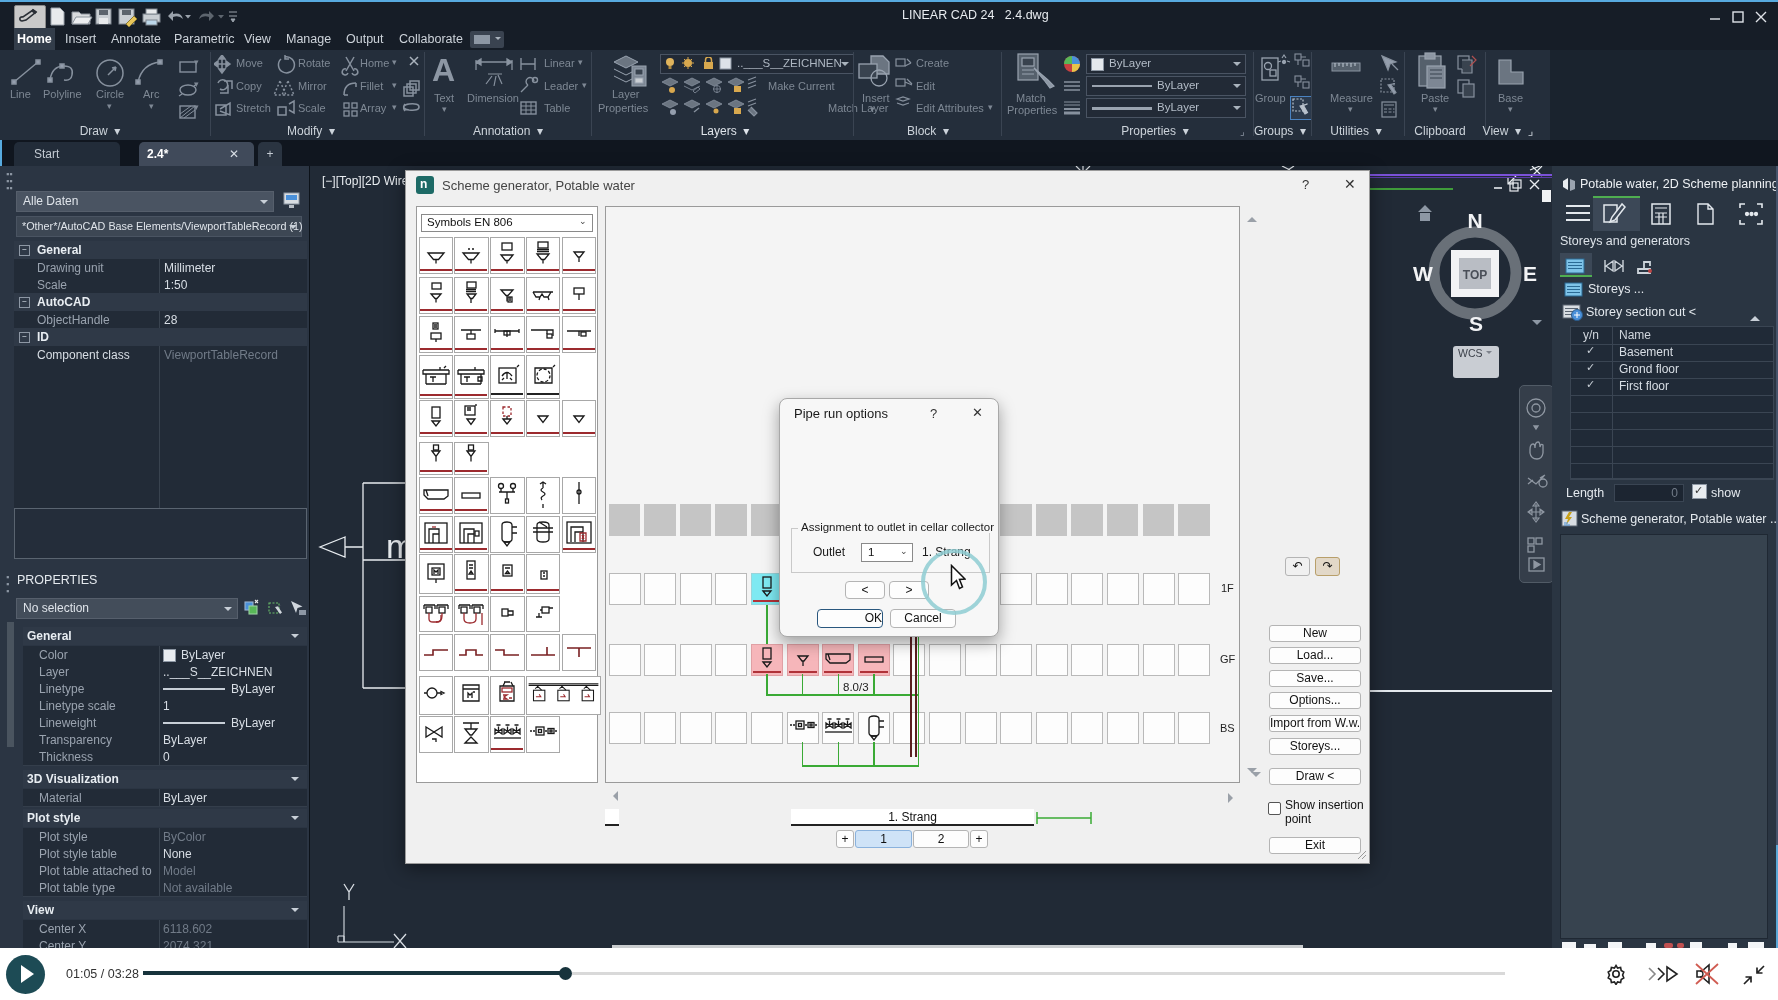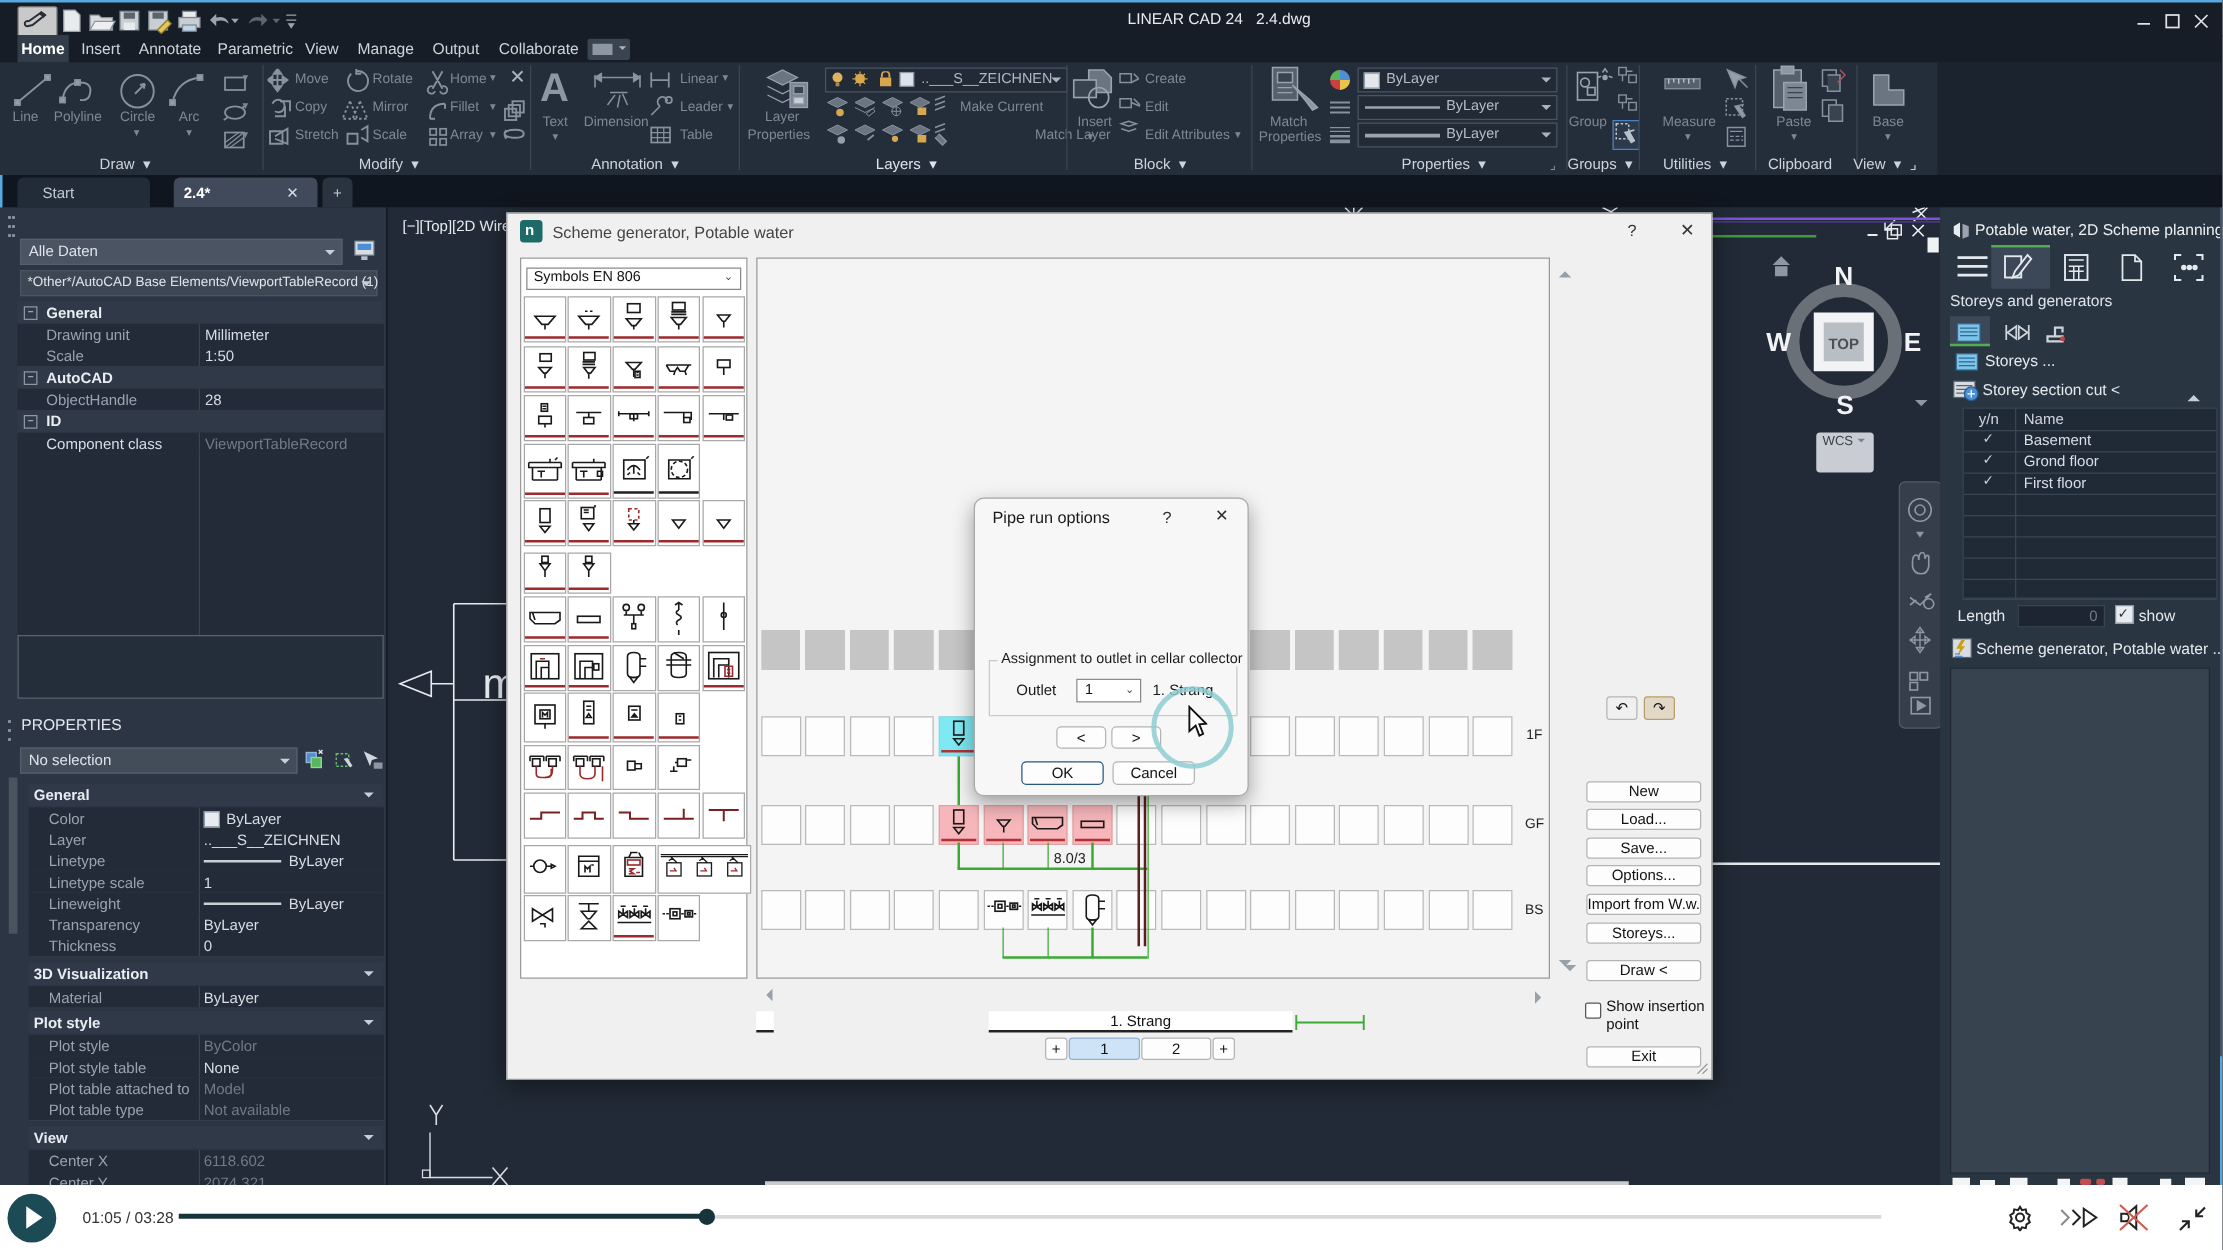--- a/index.html
+++ b/index.html
@@ -1521,21 +1521,21 @@
     <div class="txt" style="left:6px;top:-8px;background:#f7f7f7;padding:0 3px;font-size:11.5px;color:#1a1a1a;">Assignment to outlet in cellar collector</div>
     <div class="txt" style="left:21px;top:16px;font-size:12px;color:#1a1a1a;">Outlet</div>
     <div class="abs" style="left:69px;top:14px;width:50px;height:17px;background:#fff;border:1px solid #8a8a8a;">
       <span class="txt" style="left:6px;top:2px;font-size:11.5px;color:#111;">1</span>
       <span class="txt" style="left:38px;top:2px;font-size:9px;color:#444;">⌄</span>
     </div>
     <div class="txt" style="left:130px;top:16px;font-size:12px;color:#1a1a1a;">1. Strang</div>
   </div>
   <div class="btn" style="left:65px;top:182px;width:38px;height:16px;line-height:16px;border-radius:4px;">&lt;</div>
   <div class="btn" style="left:109px;top:182px;width:38px;height:16px;line-height:16px;border-radius:4px;">&gt;</div>
-  <div class="btn" style="left:37px;top:210px;width:64px;height:17px;line-height:17px;border:1.6px solid #29577e;border-radius:4px;">OK</div>
+  <div class="btn" style="left:37px;top:210px;width:64px;height:17px;line-height:17px;border:1.6px solid #29577e;border-radius:4px;text-align:right;">OK</div>
   <div class="btn" style="left:110px;top:210px;width:64px;height:17px;line-height:17px;border-radius:4px;">Cancel</div>
 </div>
 
 <div class="abs" style="left:921px;top:549px;width:58px;height:58px;border:4px solid rgba(142,205,210,0.85);border-radius:50%;"></div>
 <svg class="abs" style="left:948px;top:564px;" width="18" height="28" viewBox="0 0 18 28">
   <path d="M3.5 1.5 L3.5 21 L8.5 16.5 L11.5 24.5 L14.5 23 L11.5 15.5 L17 15 Z" fill="#fff" stroke="#111" stroke-width="1.5"></path>
 </svg>
 <div class="abs" style="left:1776px;top:166px;width:2px;height:782px;background:#45536a;"></div>
 <div class="abs" style="left:1775.5px;top:845px;width:2.5px;height:103px;background:#5aa7d6;"></div>
 <div class="abs" style="left:0;top:140px;width:2px;height:26px;background:#57aadf;"></div>

